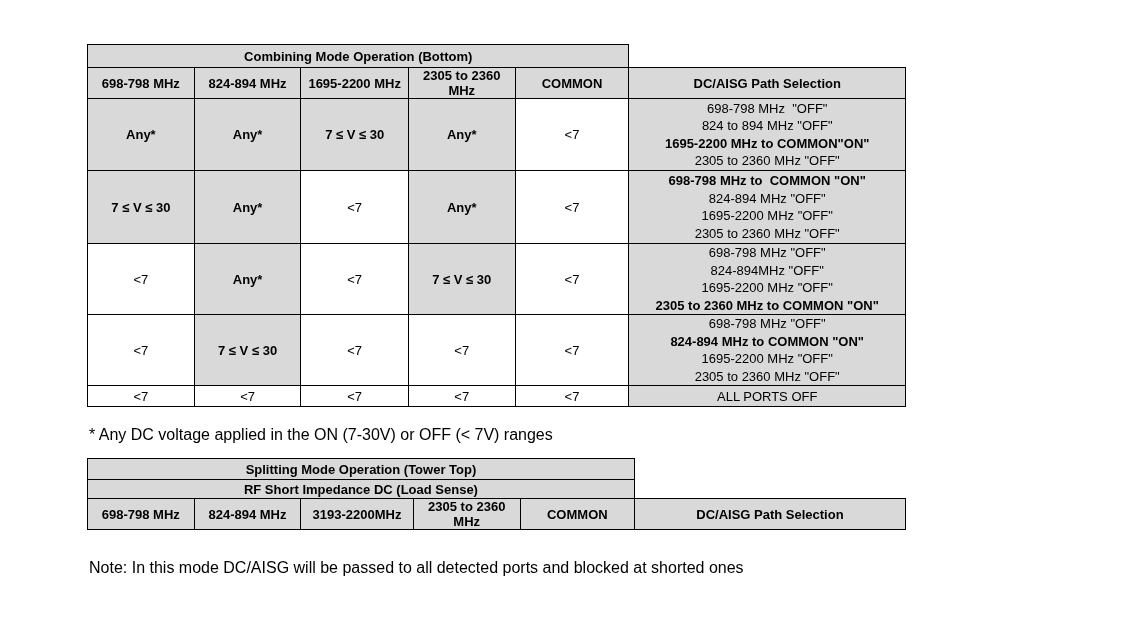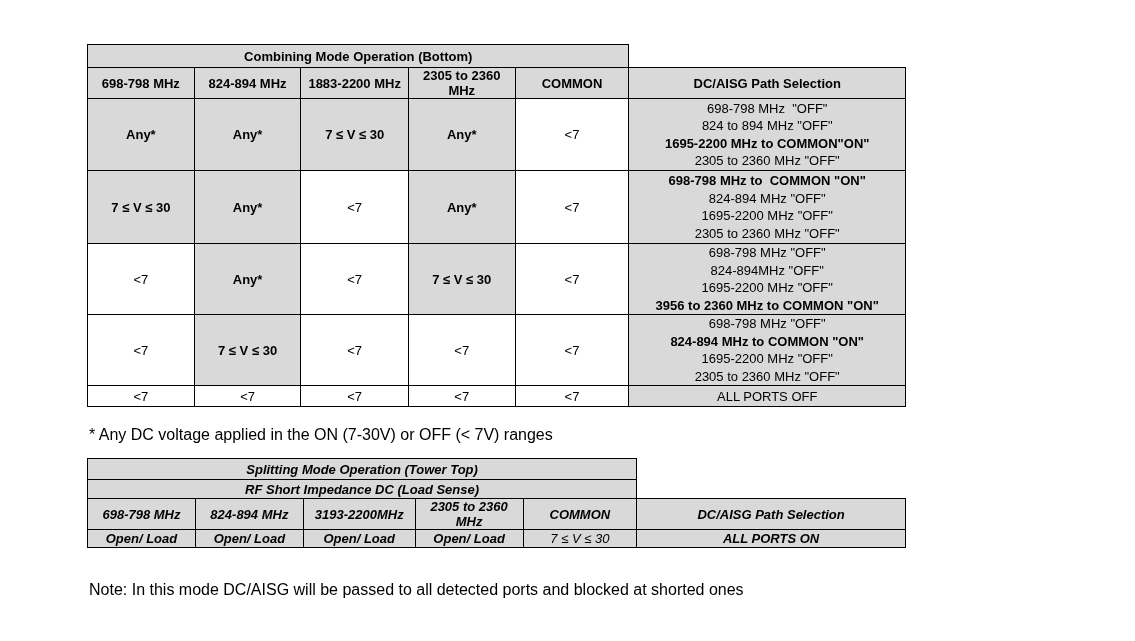--- a/index.html
+++ b/index.html
@@ -24,29 +24,29 @@
     padding: 0 2px;
     overflow: hidden;
   }
   .tbl td.sp { border: none; background: transparent; }
   .hdr  { background: #d9d9d9; font-weight: 700; }
   .gray { background: #d9d9d9; }
   .b    { font-weight: 700; }
   .pl   { line-height: 17.5px; white-space: pre-wrap; }
 
   #t1 { left: 87px; top: 44px; }
-  #t2 { left: 87px; top: 458px; font-style: italic; }
+  #t2 { left: 87px; top: 458px; }
 
   .note {
     position: absolute;
     font-size: 16px;
     white-space: pre-wrap;
   }
   #footnote1 { left: 89px; top: 426px; }
-  #footnote2 { left: 89px; top: 581px; }
+  #footnote2 { left: 89px; top: 559px; }
 </style>
 </head>
 <body>
 
 <div id="page">
 
   <table class="tbl t1" id="t1">
     <colgroup>
       <col style="width:125px">
         <col style="width:125px">
@@ -56,21 +56,21 @@
         <col style="width:322px">
     </colgroup>
     <tbody>
         <tr style="height:23px">
       <td colspan="5" class="hdr">Combining Mode Operation (Bottom)</td>
       <td class="sp"></td>
     </tr>
     <tr style="height:26px">
       <td class="hdr">698-798 MHz</td>
       <td class="hdr">824-894 MHz</td>
-      <td class="hdr">1883-2200 MHz</td>
+      <td class="hdr">1695-2200 MHz</td>
       <td class="hdr">2305 to 2360 MHz</td>
       <td class="hdr">COMMON</td>
       <td class="hdr">DC/AISG Path Selection</td>
     </tr>
 
     <tr style="height:72px">
       <td class="gray b">Any*</td>
       <td class="gray b">Any*</td>
       <td class="gray b">7 ≤ V ≤ 30</td>
       <td class="gray b">Any*</td>
@@ -100,21 +100,21 @@
     <tr style="height:70px">
       <td>&lt;7</td>
       <td class="gray b">Any*</td>
       <td>&lt;7</td>
       <td class="gray b">7 ≤ V ≤ 30</td>
       <td>&lt;7</td>
       <td class="gray">
         <div class="pl">698-798 MHz "OFF"</div>
         <div class="pl">824-894MHz "OFF"</div>
         <div class="pl">1695-2200 MHz "OFF"</div>
-        <div class="pl b">3956 to 2360 MHz to COMMON "ON"</div>
+        <div class="pl b">2305 to 2360 MHz to COMMON "ON"</div>
       </td>
     </tr>
 
     <tr style="height:71px">
       <td>&lt;7</td>
       <td class="gray b">7 ≤ V ≤ 30</td>
       <td>&lt;7</td>
       <td>&lt;7</td>
       <td>&lt;7</td>
       <td class="gray">
@@ -159,27 +159,19 @@
     <tr style="height:27px">
       <td class="hdr">698-798 MHz</td>
       <td class="hdr">824-894 MHz</td>
       <td class="hdr">3193-2200MHz</td>
       <td class="hdr">2305 to 2360 MHz</td>
       <td class="hdr">COMMON</td>
       <td class="hdr">DC/AISG Path Selection</td>
     </tr>
 
 
-    <tr style="height:18px">
-      <td class="gray b">Open/ Load</td>
-      <td class="gray b">Open/ Load</td>
-      <td class="gray b">Open/ Load</td>
-      <td class="gray b">Open/ Load</td>
-      <td class="gray">7 ≤ V ≤ 30</td>
-      <td class="gray b">ALL PORTS ON</td>
-    </tr>
 
   </tbody>
     </table>
 
   <div class="note" id="footnote2">Note: In this mode DC/AISG will be passed to all detected ports and blocked at shorted ones</div>
 
 </div>
 
 </body></html>

